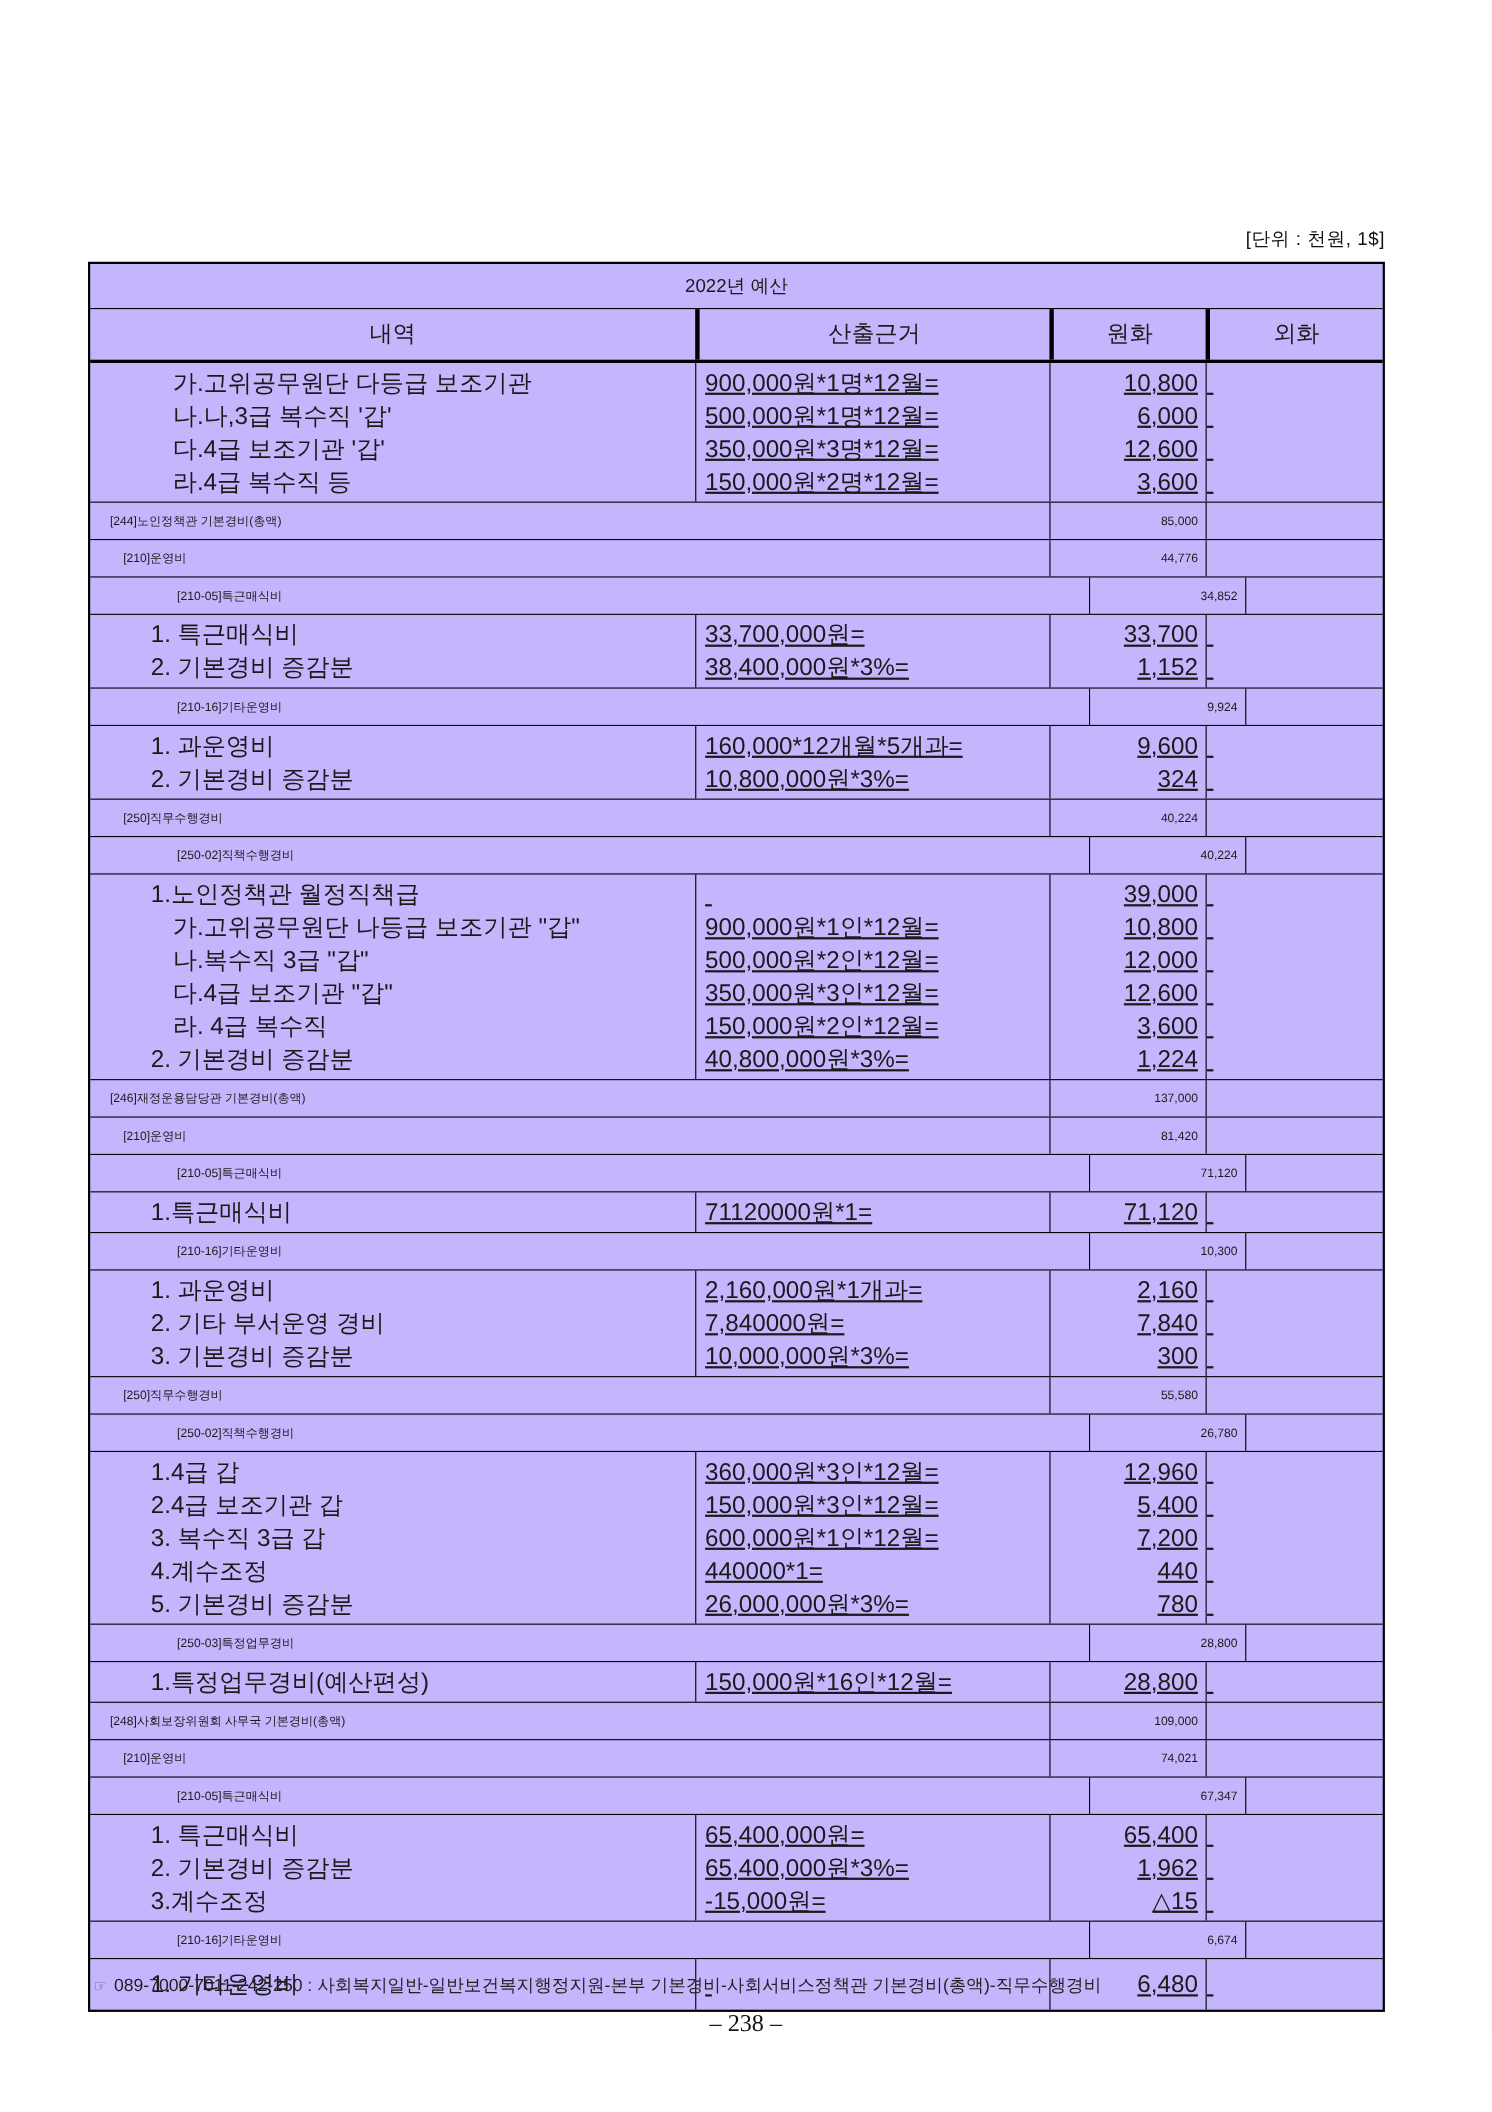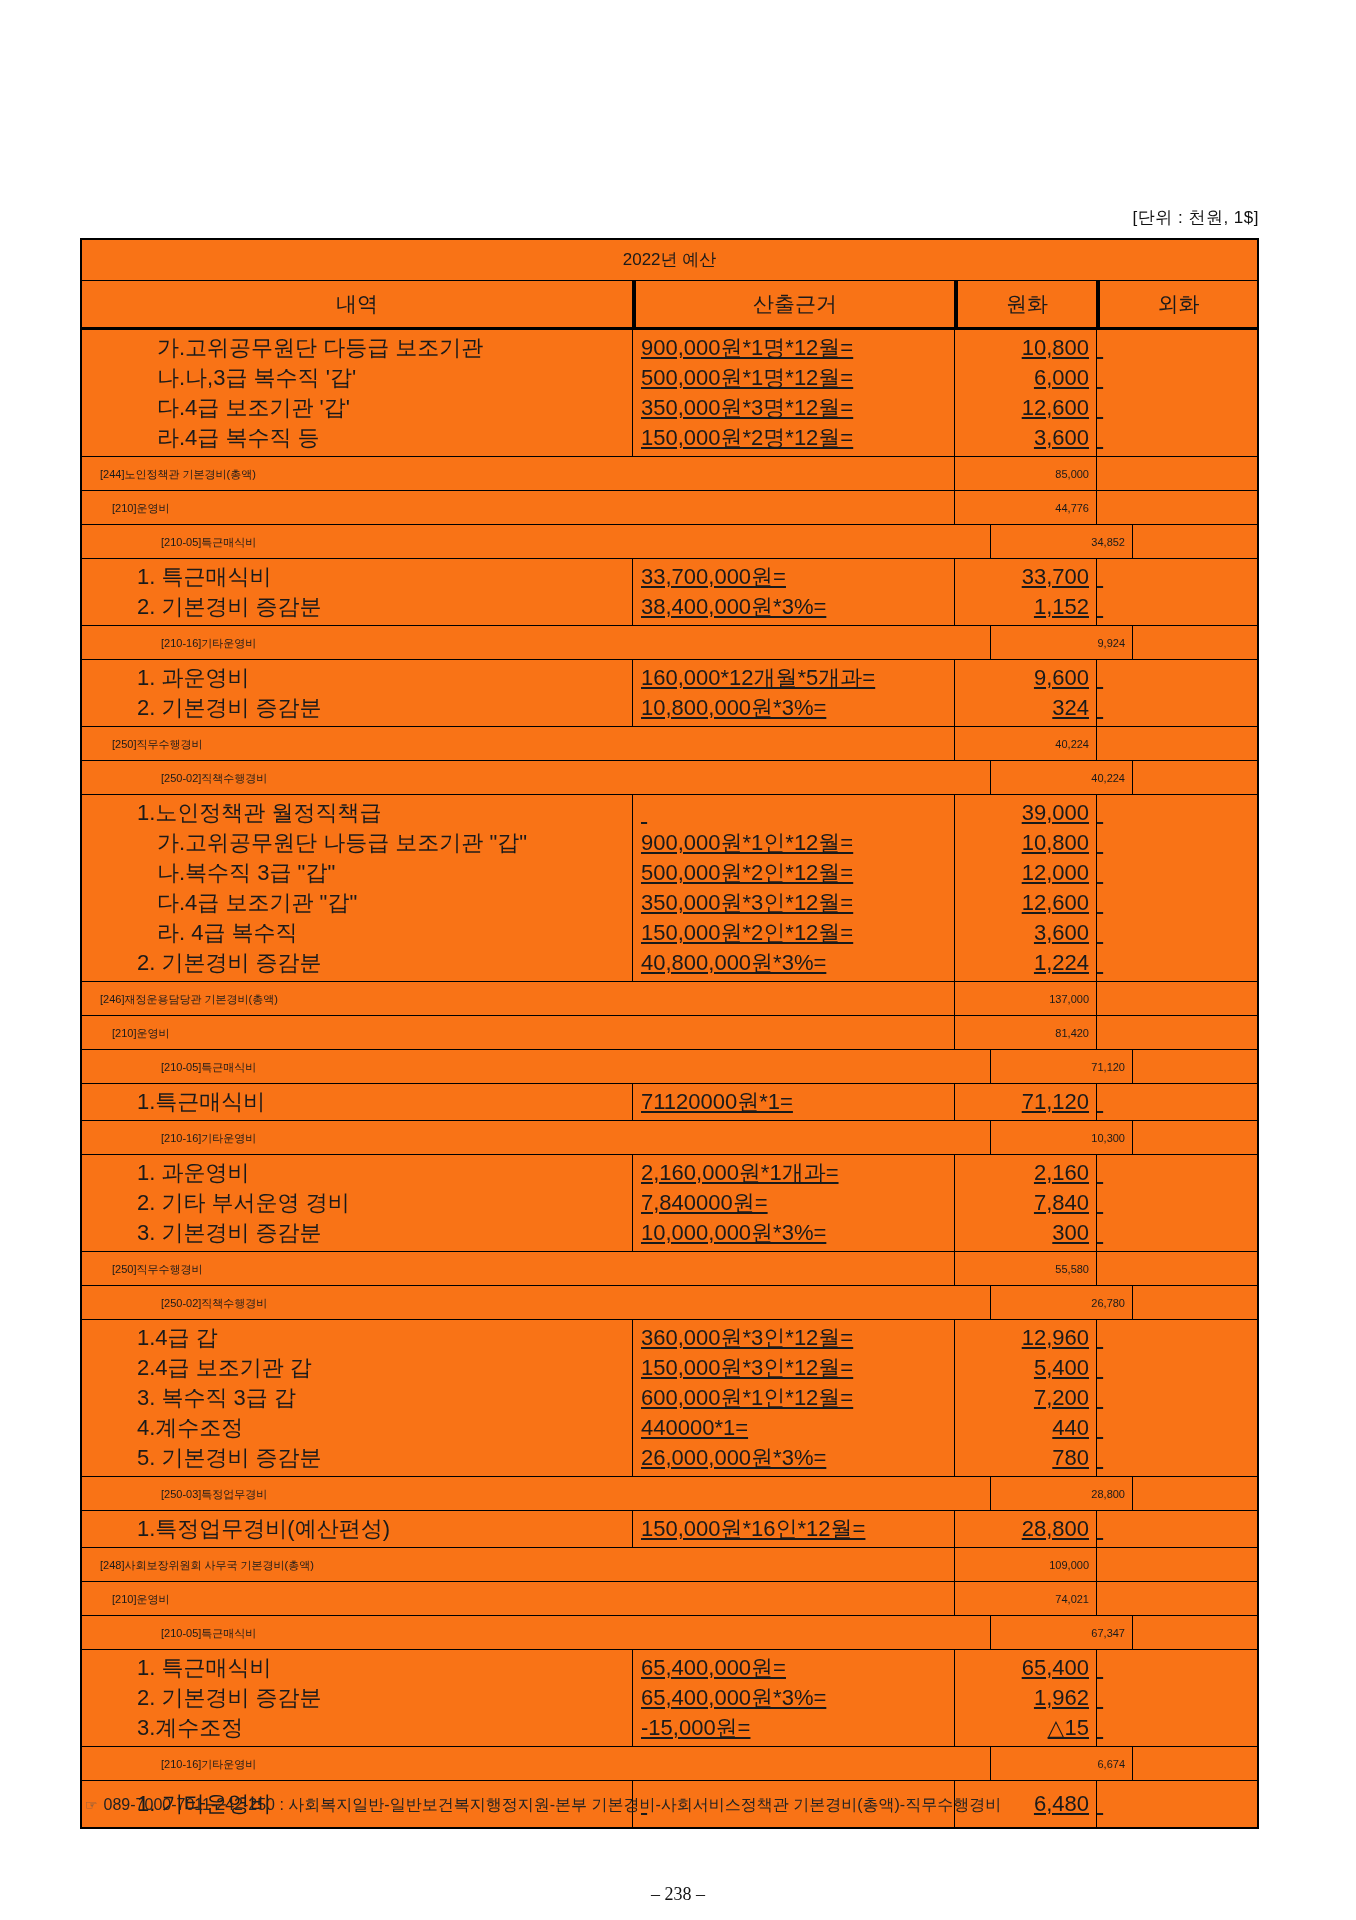--- a/index.html
+++ b/index.html
@@ -15,21 +15,21 @@
     top:206px;right:97px;
     font-size:17px;letter-spacing:0.5px;
     color:#111;
   }
   .budget-table{
     position:absolute;
     left:80px;top:238px;
     width:1179px;
     border:2px solid #000;
     box-sizing:border-box;
-    background:#f97316;
+    background:#c4b5fd;
   }
   .title-row{
     height:40px;line-height:40px;
     text-align:center;
     font-size:17px;
     border-bottom:1px solid #000;
   }
   .header-row{
     display:flex;
     height:46px;line-height:46px;
@@ -87,24 +87,24 @@
 
   .footnote{
     position:absolute;
     left:85px;top:1795px;
     font-size:16px;color:#222;
     white-space:nowrap;
   }
   .footnote .hand-icon{font-size:14px;color:#555;margin-right:6px;}
   .page-number{
     position:absolute;
-    left:0;top:1884px;width:100%;
+    left:0;top:1826px;width:100%;
     text-align:center;
     font-family:"Liberation Serif","DejaVu Serif",serif;
-    font-size:18px;color:#111;
+    font-size:22px;color:#111;
   }
 </style>
 </head>
 <body>
 
 <div class="page">
 
   <div class="unit-label">[단위 : 천원, 1$]</div>
 
   <div class="budget-table">

